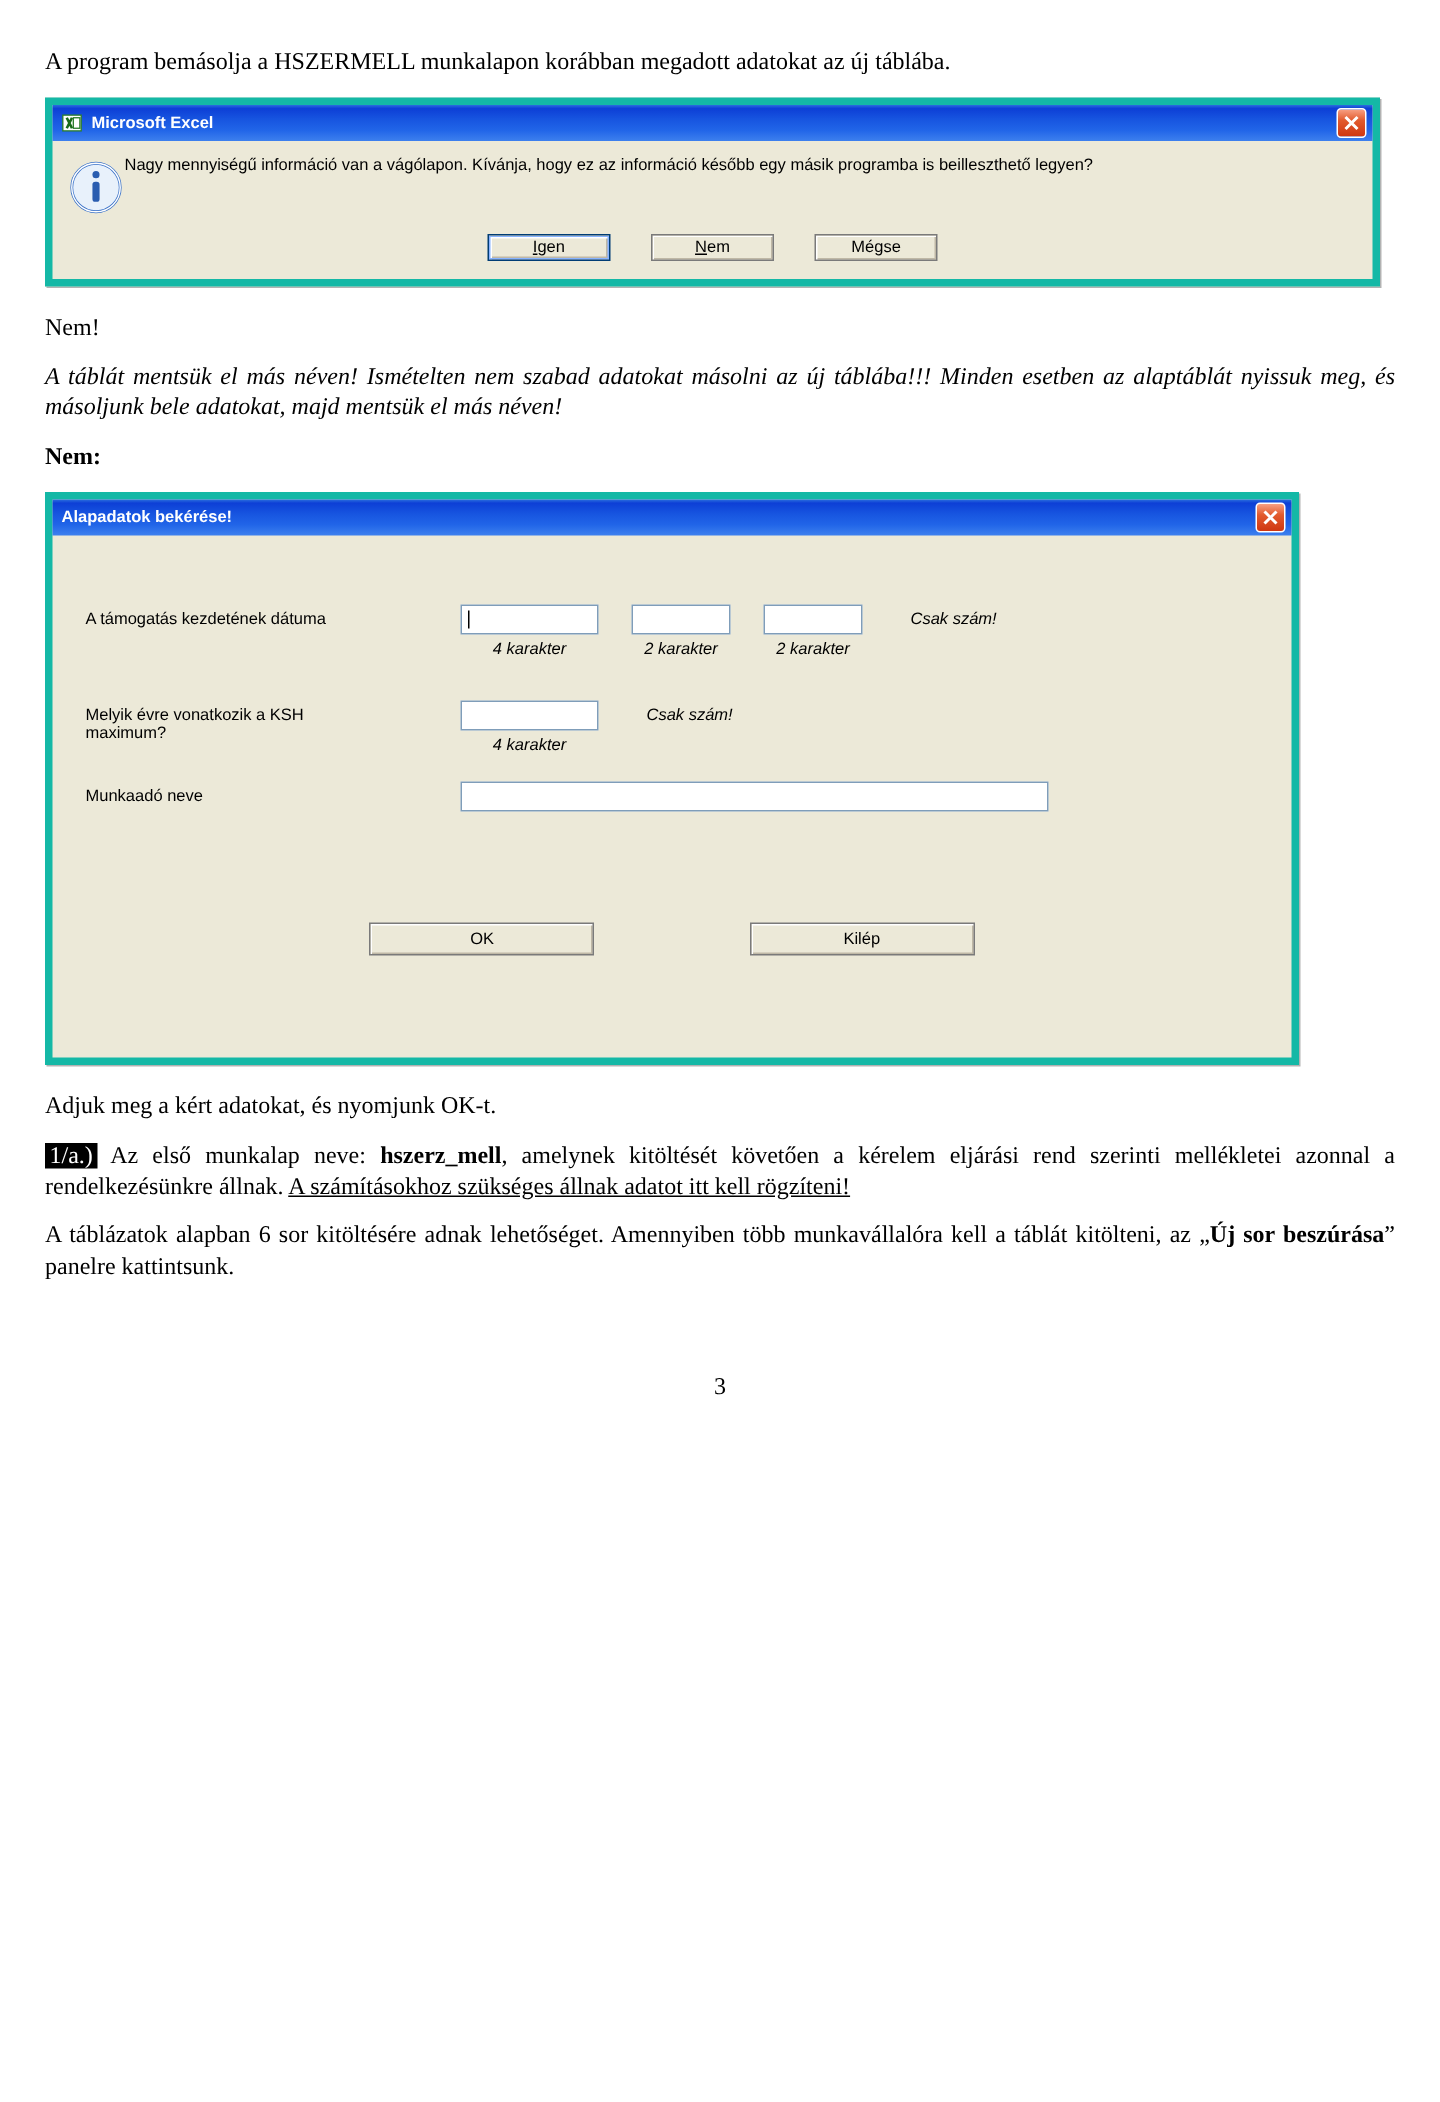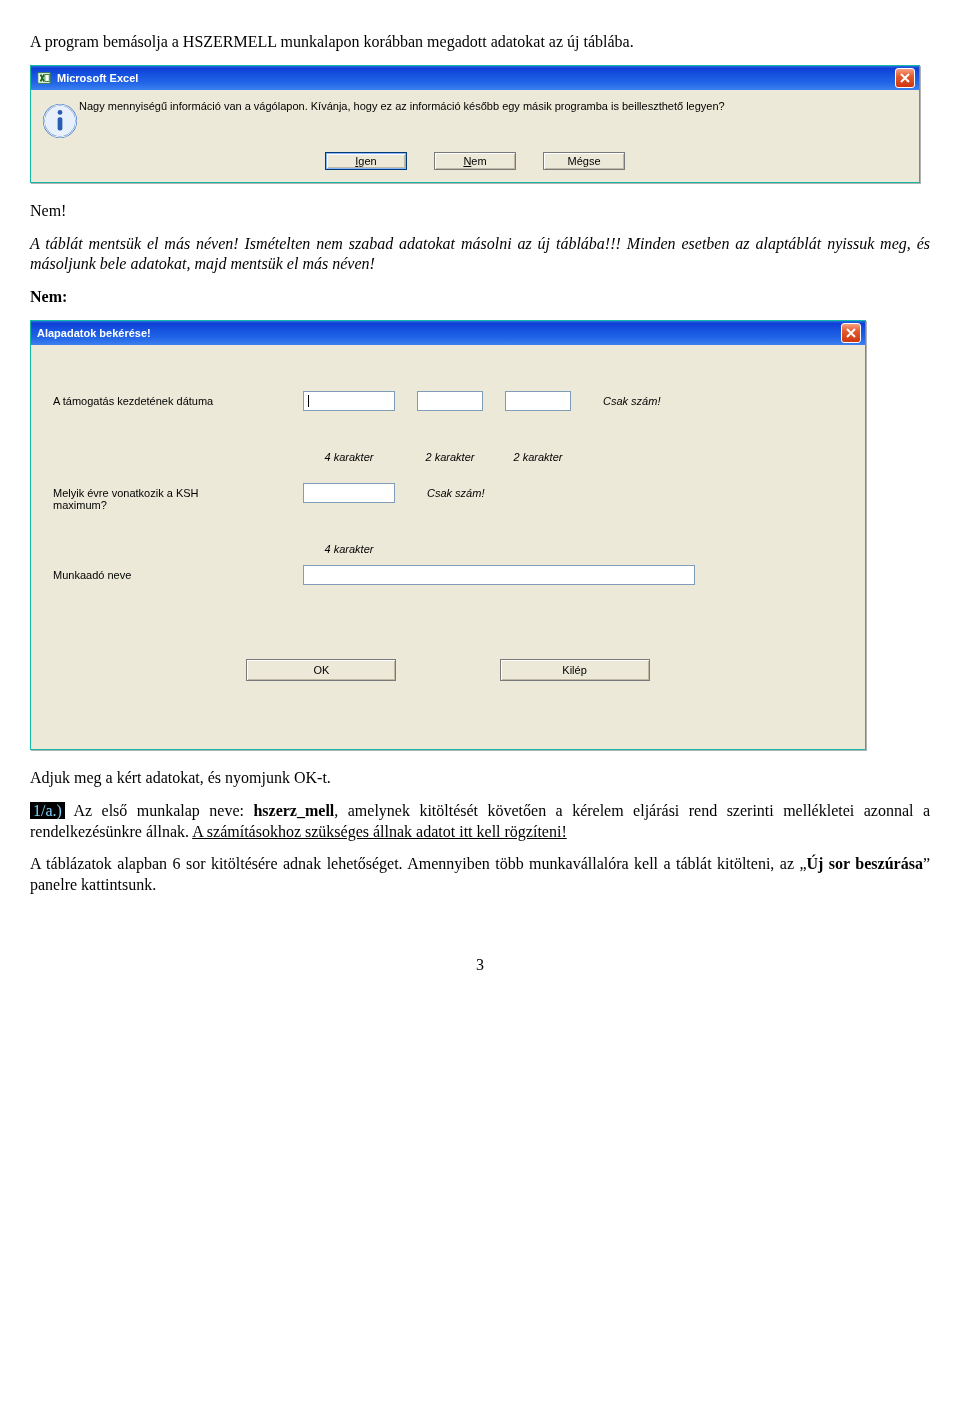--- a/index.html
+++ b/index.html
@@ -10,30 +10,30 @@
     margin: 0;
     padding: 20px 30px;
     width: 960px;
     background: #fff;
   }
   p { margin: 12px 0; line-height: 1.3; }
   .italic { font-style: italic; }
   .bold { font-weight: bold; }
   .under { text-decoration: underline; }
   .just { text-align: justify; }
-  .hl { background: #000; color: #7dd3fc; padding: 0 3px; }
+  .hl { background: #000; color: #ffffff; padding: 0 3px; }
   .pagenum { text-align: center; margin-top: 60px; font-size: 16px; }
 
   
   .dlg {
     font-family: Tahoma, Arial, sans-serif;
     font-size: 11px;
     color: #000;
     background: #ece9d8;
-    border: 1px solid #14b8a6;
+    border: 5px solid #14b8a6;
     box-shadow: 1px 1px 0 rgba(0,0,0,0.3);
     margin: 6px 0 18px 0;
   }
   .titlebar {
     background: linear-gradient(to bottom, #2a6ede 0%, #0d3fd6 10%, #1755e0 40%, #2165e8 70%, #3d80ee 100%);
     color: #fff;
     font-weight: bold;
     display: flex;
     align-items: center;
     justify-content: space-between;
@@ -75,21 +75,21 @@
     cursor: default;
   }
   .btn.default { border: 1px solid #003c74; box-shadow: 0 0 0 1px #88b3ff inset, inset 2px 2px 0 #fff, inset -2px -2px 0 #bfb8a6; }
   .btn u { text-decoration: underline; }
 
   
   .d2-body { padding: 16px 22px 8px 22px; }
   .d2-row { display: flex; align-items: flex-start; margin-bottom: 10px; min-height: 44px; }
   .d2-lab { width: 250px; padding-top: 4px; }
   .d2-fields { display: flex; gap: 22px; flex-wrap: wrap; align-items: flex-start; }
-  .fg { display: flex; flex-direction: column; align-items: center; gap: 36px; }
+  .fg { display: flex; flex-direction: column; align-items: center; }
   .inp {
     border: 1px solid #7f9db9;
     background: #fff;
     height: 20px;
     padding: 1px 3px;
     font-family: Tahoma, Arial, sans-serif;
     font-size: 11px;
   }
   .inp.w4 { width: 92px; }
   .inp.w2 { width: 66px; }

